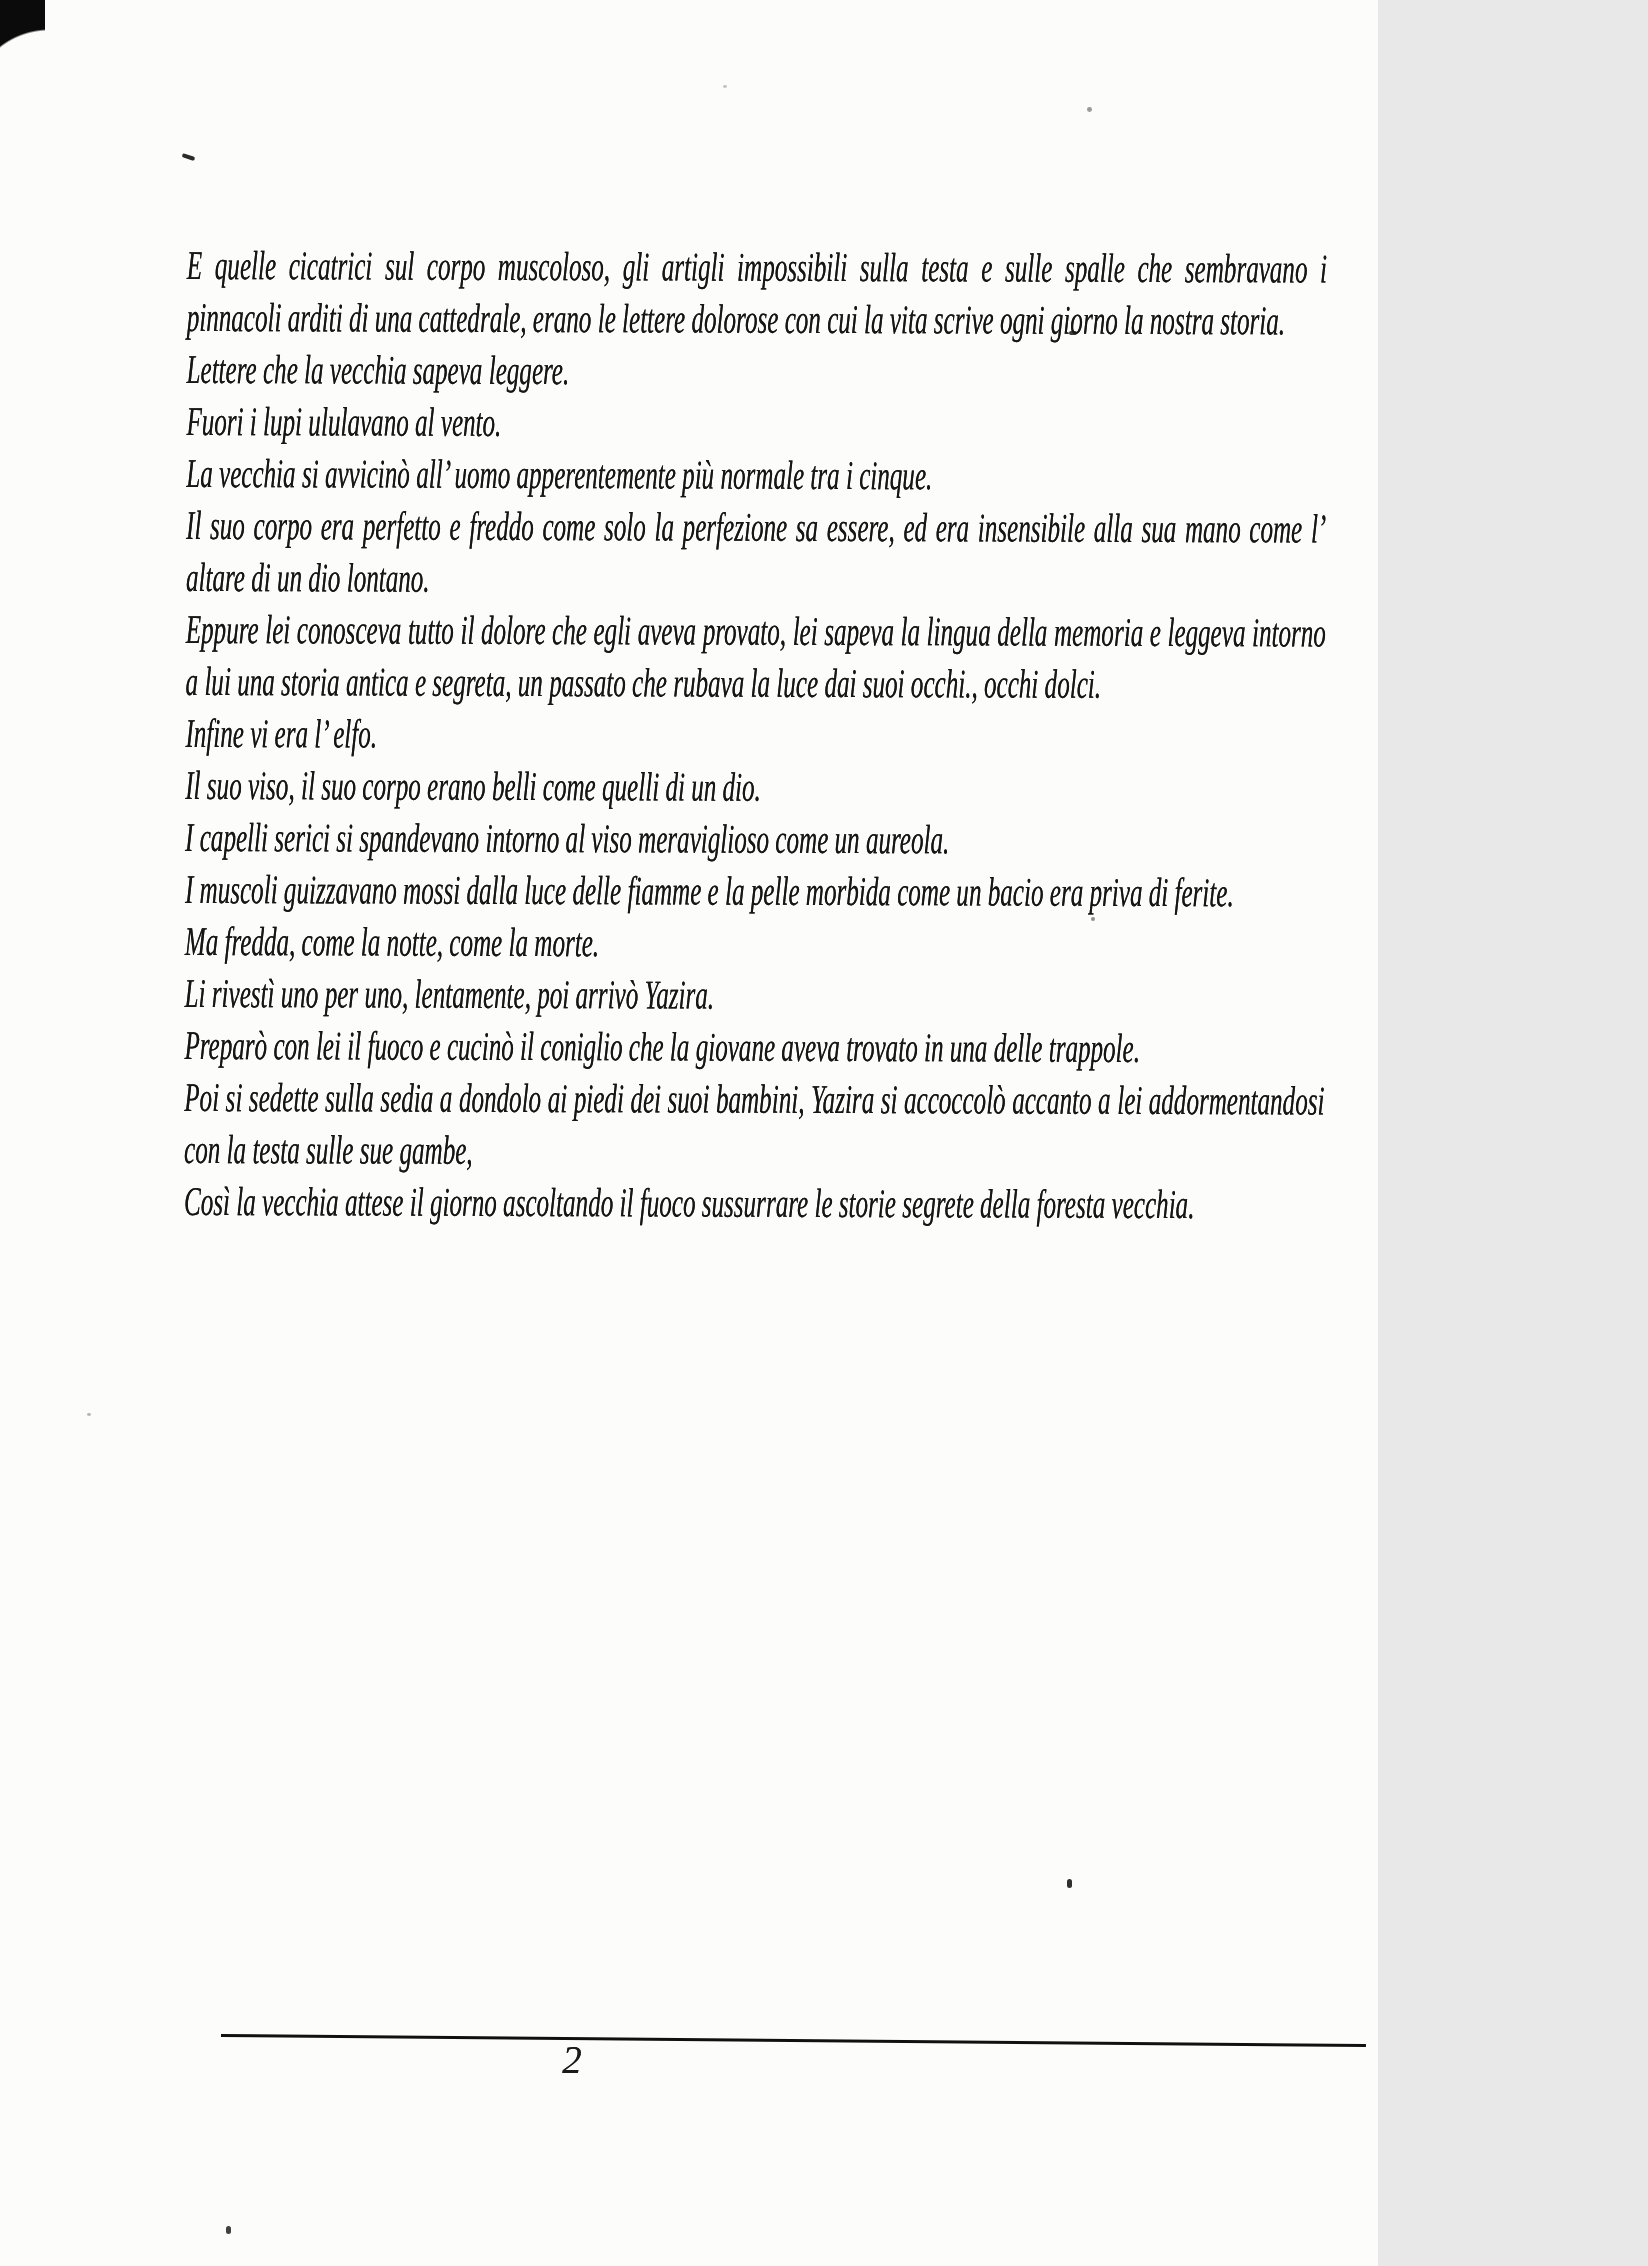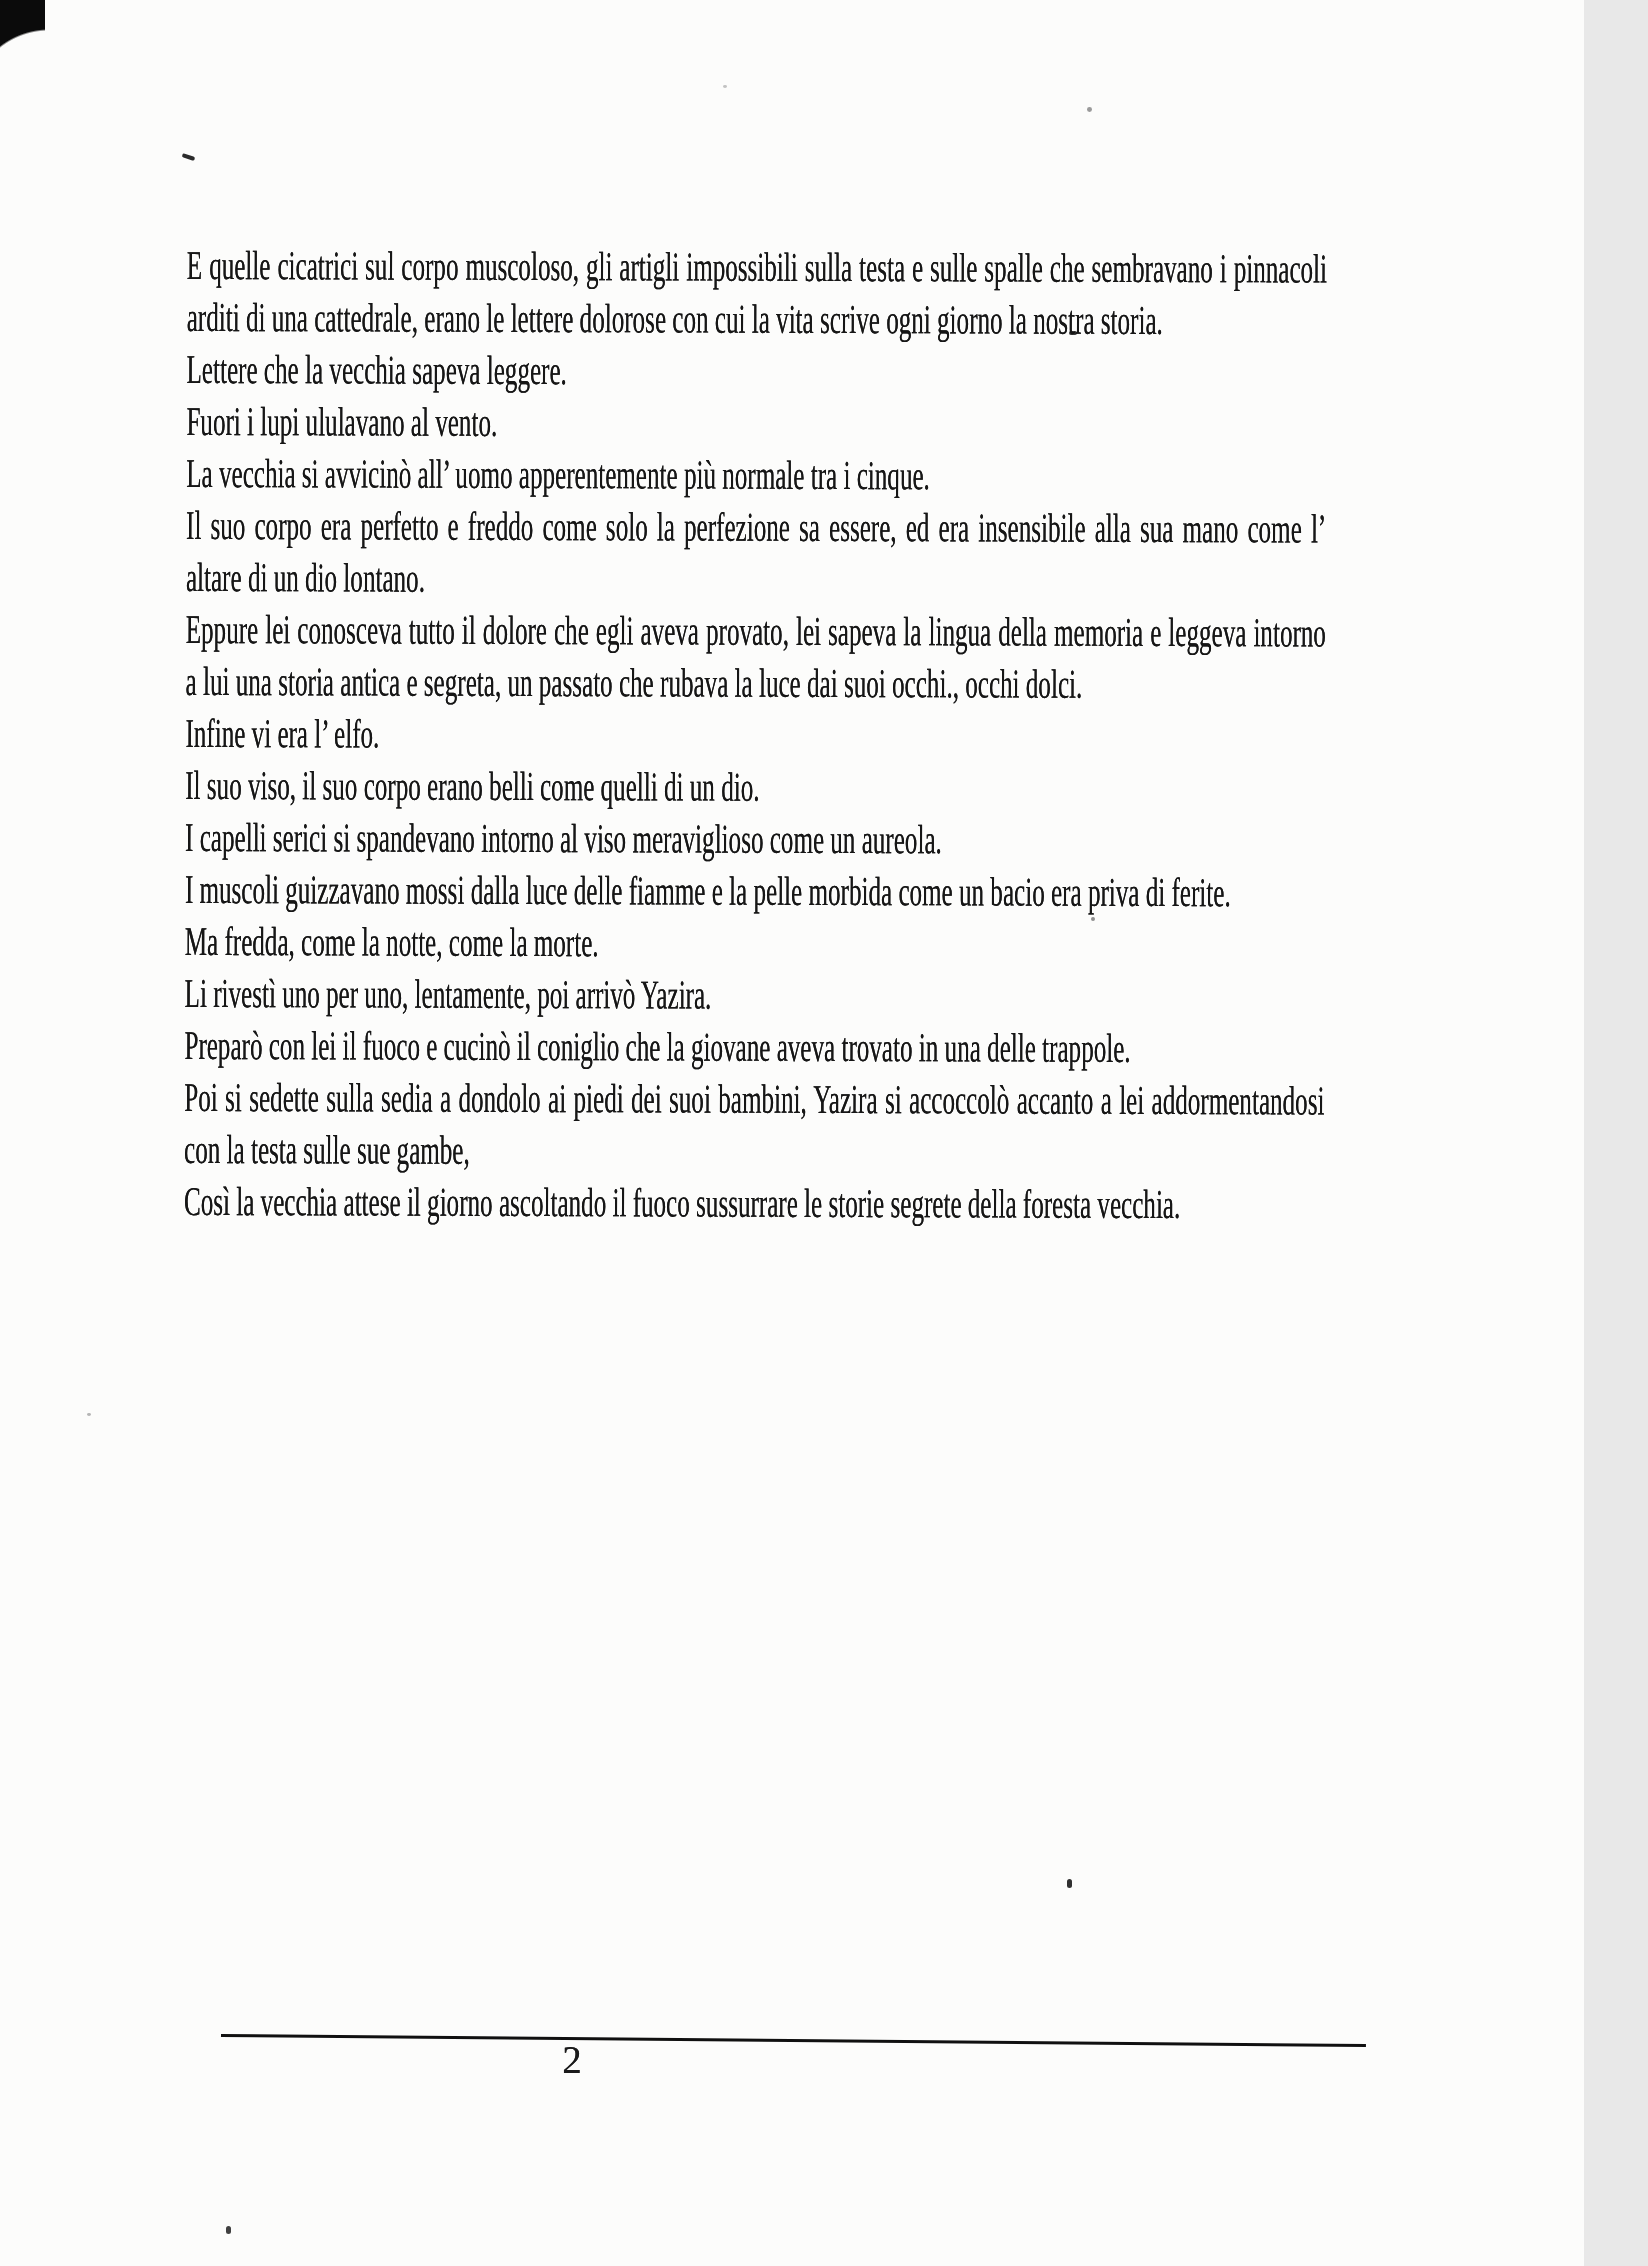--- a/index.html
+++ b/index.html
@@ -2,26 +2,27 @@
 <html><head>
 <meta charset="utf-8">
 <style>
   html, body {
     margin: 0;
     padding: 0;
     background: #e8e8e8;
   }
   .page {
     position: relative;
-    width: 1584px;
+    width: 1378px;
     height: 2267px;
     background: #fcfcfb;
     overflow: hidden;
     font-family: "Liberation Serif", "DejaVu Serif", serif;
     color: #161616;
+    font-style: italic;
   }
   
   .corner-artifact {
     position: absolute;
     top: 0; left: 0;
     width: 45px;
     height: 105px;
     background: radial-gradient(circle 80px at 49px 109px, rgba(0,0,0,0) 78px, #0b0b0b 80px);
   }
   

